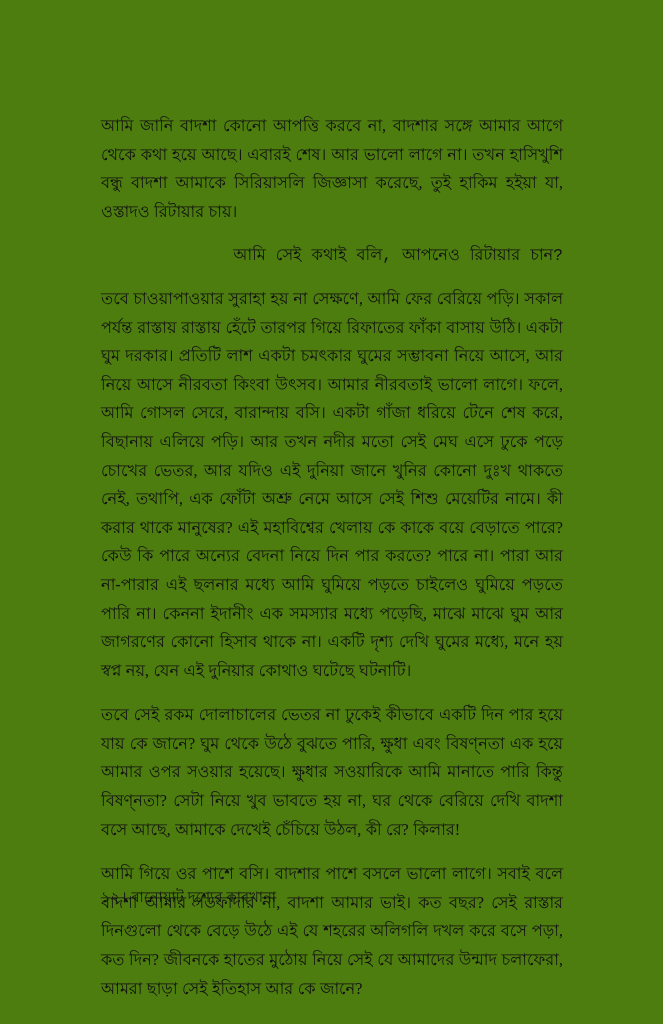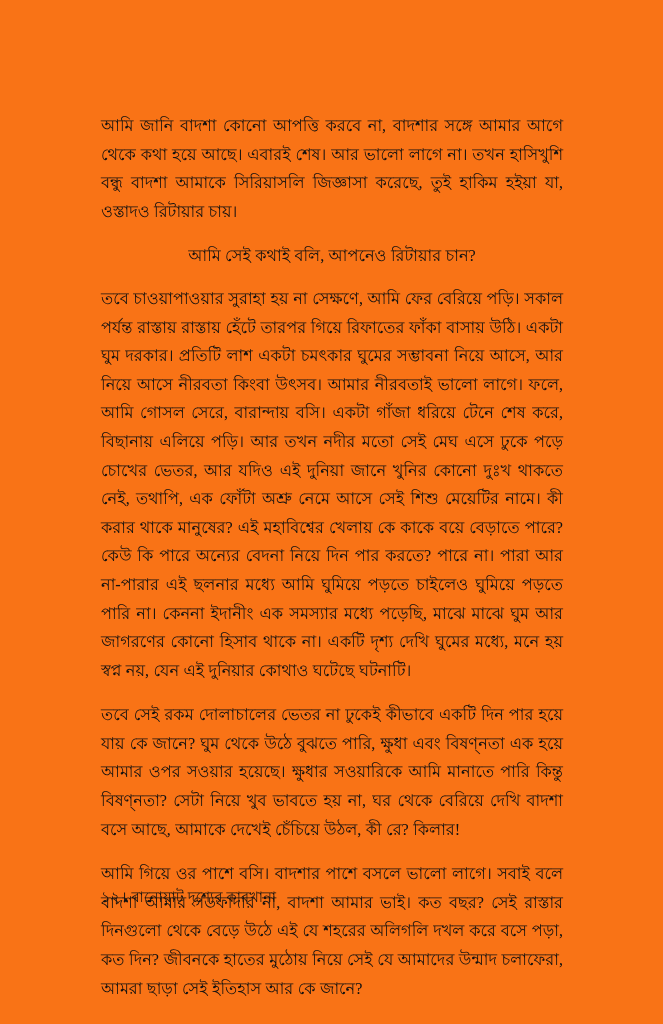--- a/index.html
+++ b/index.html
@@ -12,21 +12,21 @@
   body {
     font-family: "Liberation Serif", "DejaVu Serif", serif;
     color: #000000;
   }
 
   .page {
     position: relative;
     width: 663px;
     height: 1024px;
     margin: 0 auto;
-    background: #f97316;
+    background: #4d7c0f;
     overflow: hidden;
     box-sizing: border-box;
   }
 
   
   .text-column {
     position: absolute;
     left: 101px;
     top: 112px;
     width: 462px;
@@ -43,22 +43,23 @@
     -webkit-font-feature-settings: "kern" 1;
     font-feature-settings: "kern" 1;
   }
 
   .para:last-of-type {
     margin-bottom: 0;
   }
 
   
   .para.short {
-    text-align: center;
+    text-align: right;
     margin-bottom: 14px;
+    font-family: Liberation Mono, monospace;
   }
 
   .footer {
     position: absolute;
     left: 101px;
     top: 886px;
     width: 462px;
     font-size: 14.6px;
     line-height: 22px;
     color: #111111;

